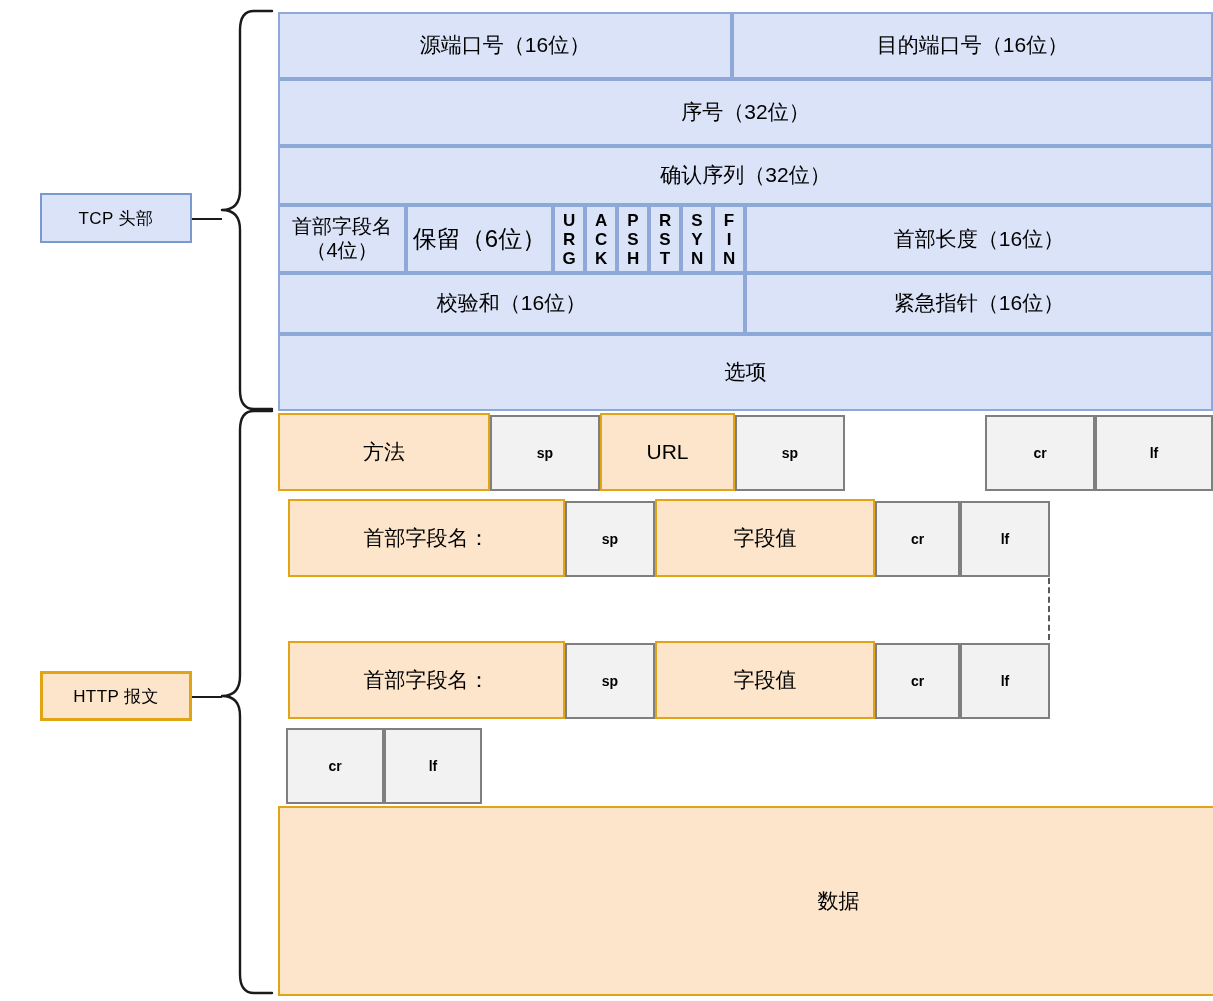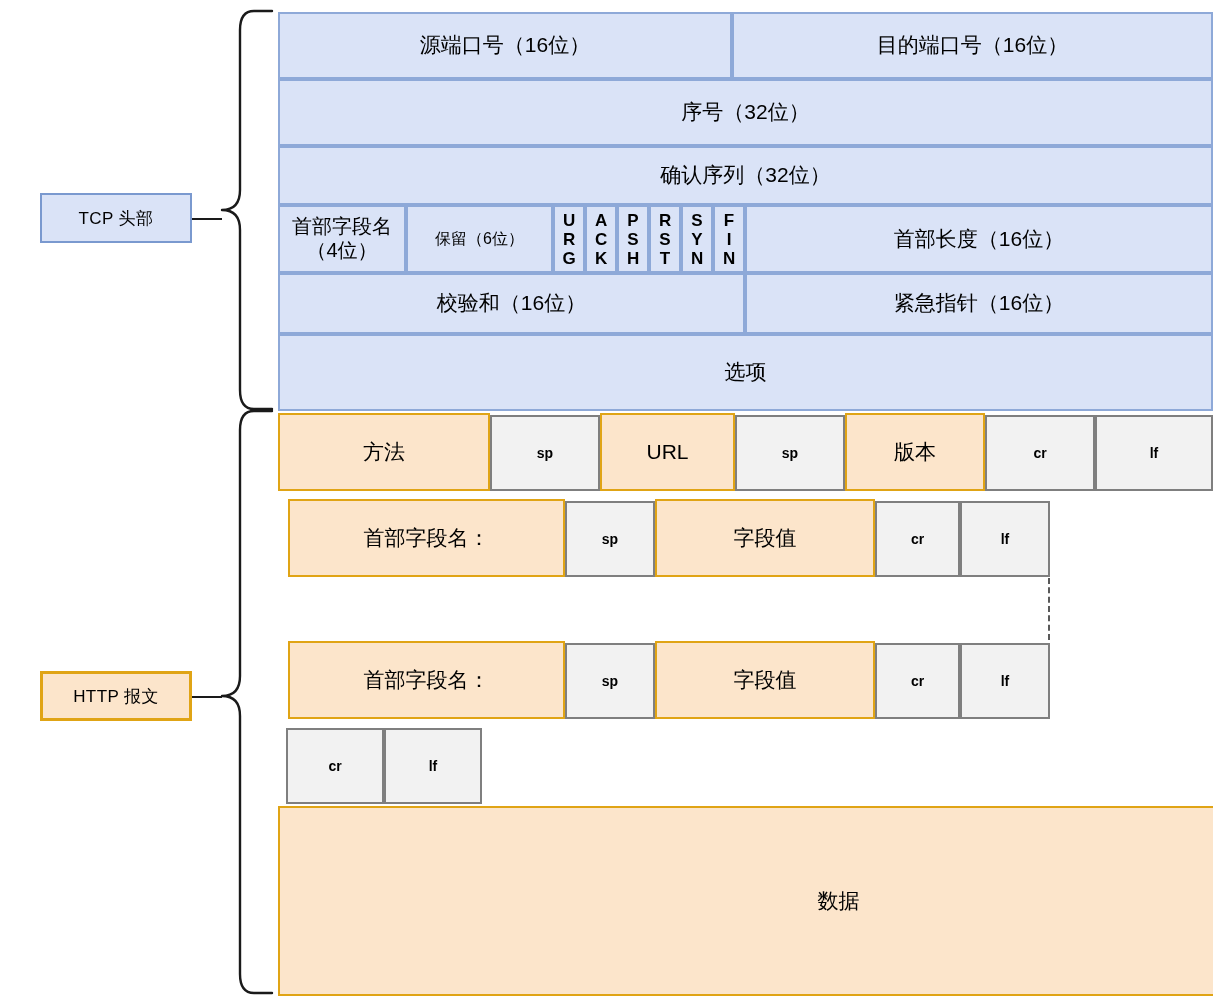--- a/index.html
+++ b/index.html
@@ -128,21 +128,21 @@
   </div>
 
   <div class="cell blue" style="left:278px;top:146px;width:935px;height:59px;">
     <span>确认序列（32位）</span>
   </div>
 
   <div class="cell blue" style="left:278px;top:205px;width:128px;height:68px;font-size:20px;">
     <span>首部字段名
 （4位）</span>
   </div>
-  <div class="cell blue" style="left:406px;top:205px;width:147px;height:68px;font-size:16px;">
+  <div class="cell blue" style="left:406px;top:205px;width:147px;height:68px;font-size:24px;">
     <span>保留（6位）</span>
   </div>
 
   <div class="cell flag" style="left:553px;top:205px;width:32px;height:68px;">
     <span style="writing-mode:vertical-rl;text-orientation:upright;">URG</span>
   </div>
   <div class="cell flag" style="left:585px;top:205px;width:32px;height:68px;">
     <span style="writing-mode:vertical-rl;text-orientation:upright;">ACK</span>
   </div>
   <div class="cell flag" style="left:617px;top:205px;width:32px;height:68px;">
@@ -178,23 +178,20 @@
   </div>
   <div class="cell gray" style="left:490px;top:415px;width:110px;height:76px;">
     <span>sp</span>
   </div>
   <div class="cell orange" style="left:600px;top:413px;width:135px;height:78px;">
     <span>URL</span>
   </div>
   <div class="cell gray" style="left:735px;top:415px;width:110px;height:76px;">
     <span>sp</span>
   </div>
-  <div class="cell orange" style="left:845px;top:413px;width:140px;height:78px;">
-    <span>版本</span>
-  </div>
   <div class="cell gray" style="left:985px;top:415px;width:110px;height:76px;">
     <span>cr</span>
   </div>
   <div class="cell gray" style="left:1095px;top:415px;width:118px;height:76px;">
     <span>lf</span>
   </div>
 
   <div class="cell orange" style="left:288px;top:499px;width:277px;height:78px;">
     <span>首部字段名：</span>
   </div>

